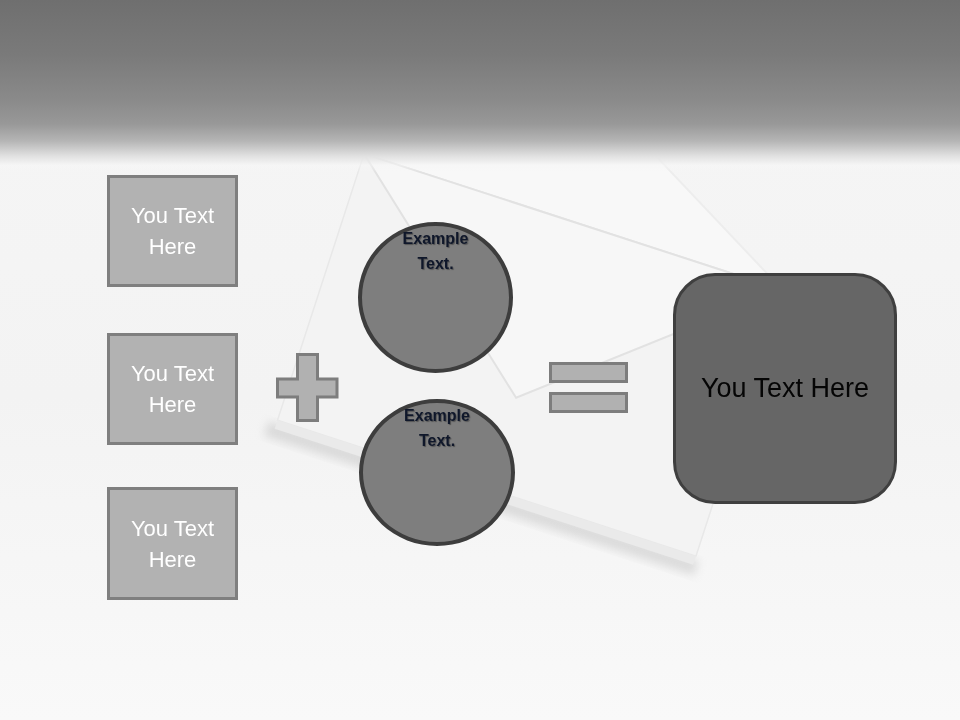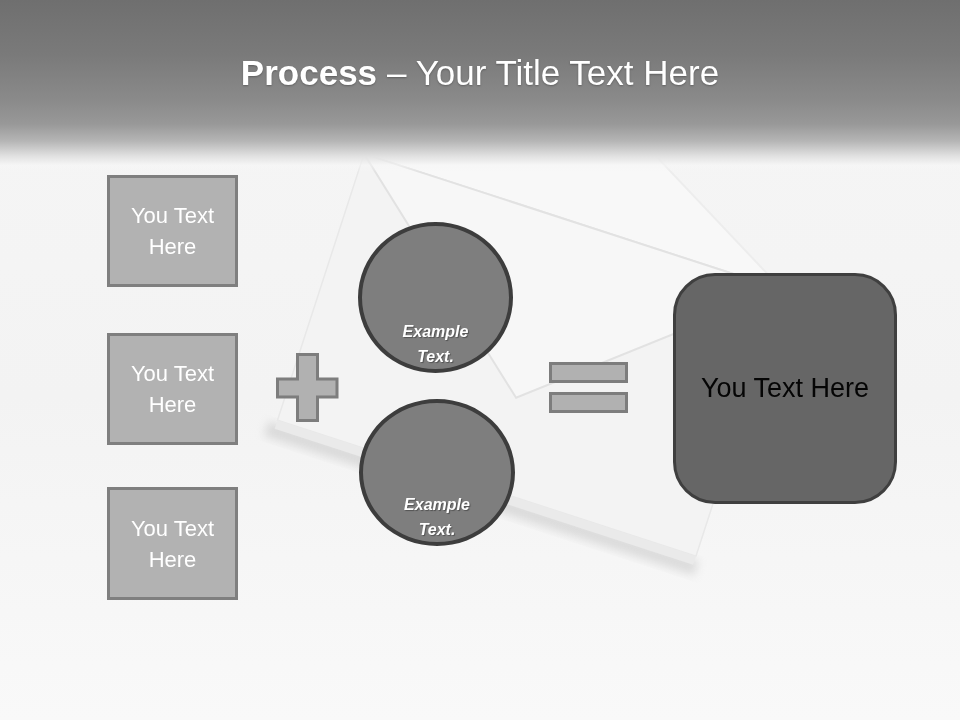--- a/index.html
+++ b/index.html
@@ -36,22 +36,22 @@
     color:#ffffff;font-size:22px;line-height:31px;text-align:center;
     display:flex;align-items:center;justify-content:center;padding:0 6px;
   }
   .ybox.b1{top:175px;}
   .ybox.b2{top:333px;}
   .ybox.b3{top:487px;height:113px;}
 
   .circ{
     position:absolute;z-index:10;border-radius:50%;
     background:#7e7e7e;border:4px solid #3d3d3d;box-sizing:border-box;
-    color:#ffffff;font-weight:700;font-style:italic;font-size:16px;line-height:25px;
-    display:flex;align-items:flex-end;justify-content:center;text-align:center;
+    color:#0f172a;font-weight:700;font-size:16px;line-height:25px;
+    display:flex;align-items:flex-start;justify-content:center;text-align:center;
     text-shadow:1px 1px 1px rgba(0,0,0,0.35);
   }
   .circ .ctext{width:84px;}
   .circ.c1{left:358px;top:222px;width:155px;height:151px;}
   .circ.c2{left:359px;top:399px;width:156px;height:147px;}
 
   .plus-svg{position:absolute;left:276px;top:353px;z-index:10;}
 
   .eqbar{
     position:absolute;left:549px;width:79px;height:21px;z-index:10;
@@ -82,23 +82,20 @@
     <g transform="rotate(18 530 355)">
       <rect x="302" y="499" width="452" height="15" fill="#a9a9a9" opacity="0.35" filter="url(#soft)"></rect>
       <polygon points="310,215 750,215 530,95" fill="#f8f8f8" stroke="#ededed" stroke-width="2"></polygon>
       <rect x="310" y="215" width="440" height="280" fill="#f3f3f3" stroke="#e8e8e8" stroke-width="1.5"></rect>
       <polygon points="310,215 750,215 530,400" fill="#f7f7f7" stroke="#e2e2e2" stroke-width="2"></polygon>
       <rect x="310" y="495" width="440" height="9" fill="#eaeaea"></rect>
     </g>
   </svg>
 
   <div class="header"></div>
-  <div class="title">
-    <span class="t-bold">Process</span><span class="t-rest">– Your Title Text Here</span>
-  </div>
 
   <div class="ybox b1">
     <span>You Text Here</span>
   </div>
   <div class="ybox b2">
     <span>You Text Here</span>
   </div>
   <div class="ybox b3">
     <span>You Text Here</span>
   </div>

